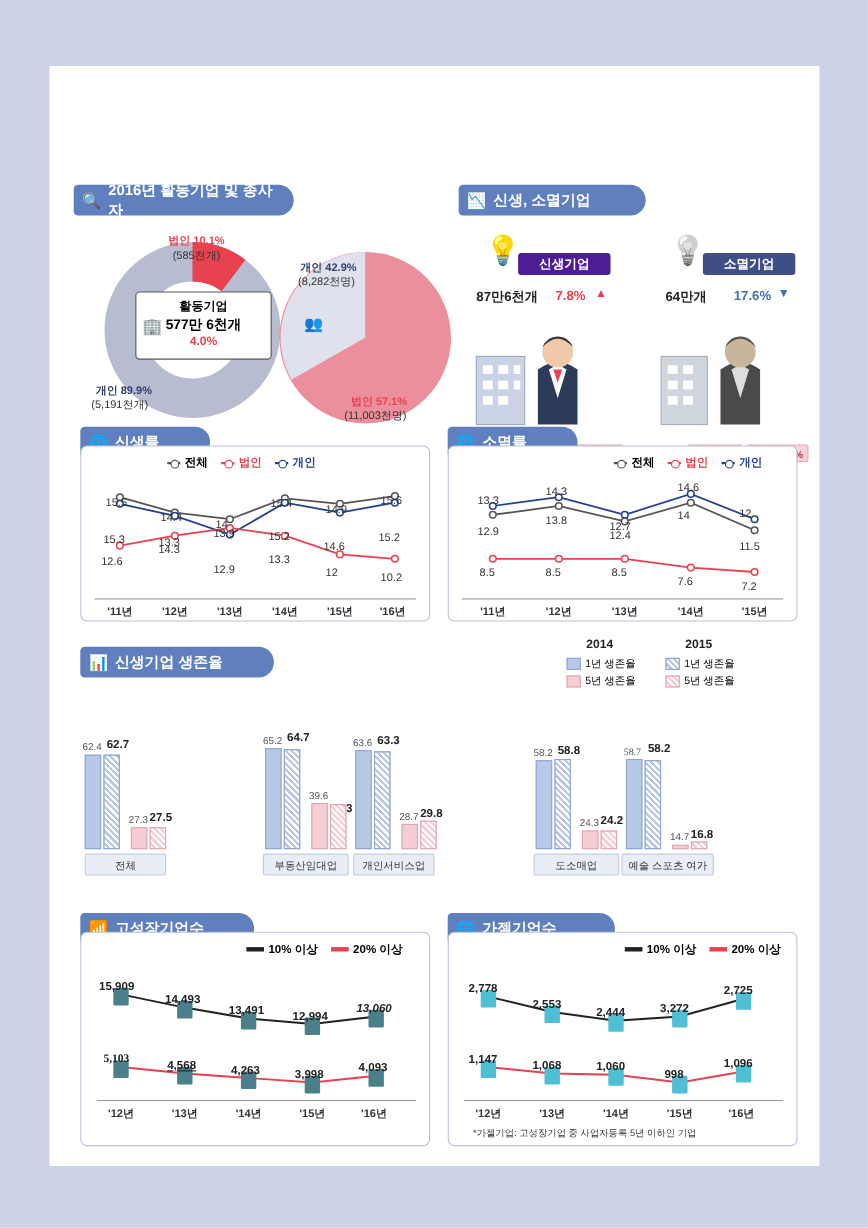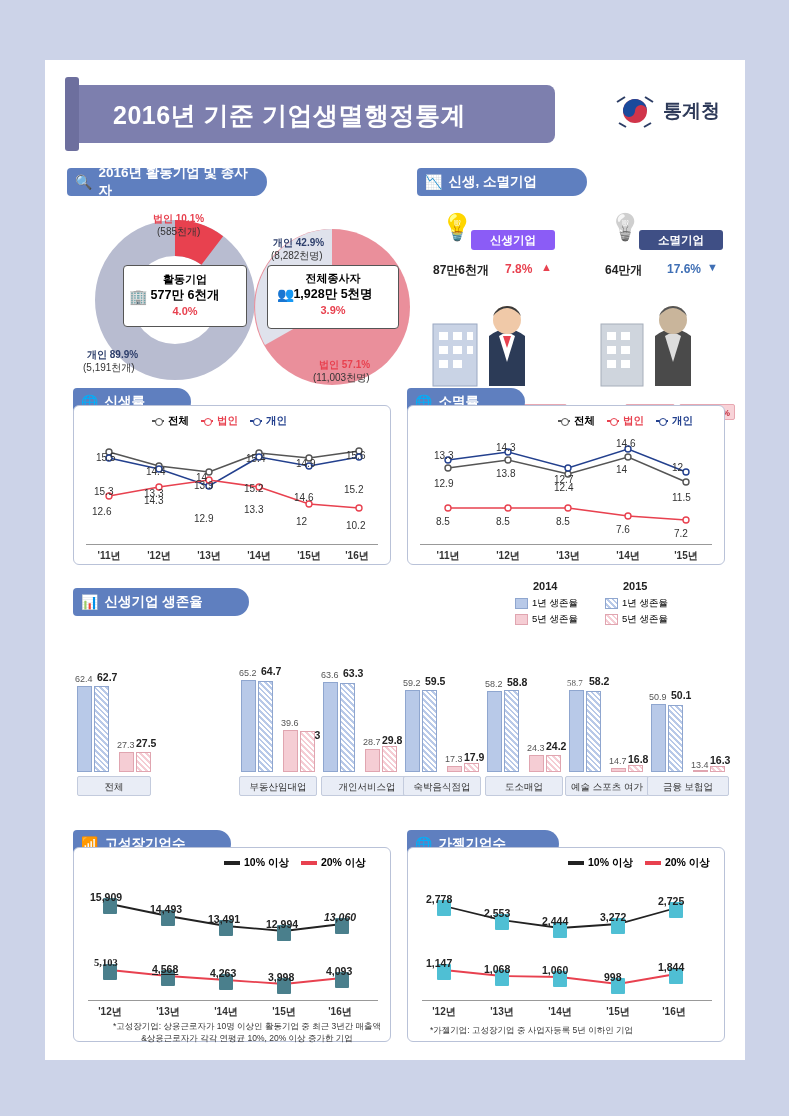--- a/index.html
+++ b/index.html
@@ -83,39 +83,20 @@
     font-size:9.5px; color:#333; text-align:center; padding-top:4px; height:20px;
     border-radius:2px;
   }
   .note { position:absolute; font-size:8.5px; color:#333; line-height:1.45; }
 </style>
 </head>
 <body>
 
 <div class="page">
 
-  <div class="hdr">
-    <div class="hdr-band"></div>
-    <div class="hdr-title">2016년 기준 기업생멸행정통계</div>
-    <div class="logo">
-      <div class="logo-mark">
-        <svg width="42" height="42" viewBox="0 0 42 42">
-          <circle cx="21" cy="21" r="12" fill="#d1344a"></circle>
-          <path d="M9 21a12 12 0 0 1 24 0a6 6 0 0 0 -12 0a6 6 0 0 1 -12 0z" fill="#1a4a9c"></path>
-          <g stroke="#2b3c64" stroke-width="2">
-            <line x1="3" y1="12" x2="11" y2="7"></line>
-            <line x1="5" y1="33" x2="12" y2="37"></line>
-            <line x1="39" y1="12" x2="31" y2="7"></line>
-            <line x1="37" y1="33" x2="30" y2="37"></line>
-          </g>
-        </svg>
-      </div>
-      <div class="logo-txt">통계청</div>
-    </div>
-  </div>
 
   <div class="chip" style="left:22px; top:108px; width:200px;">
     <span class="ic">🔍</span>
     <span>2016년 활동기업 및 종사자</span>
   </div>
 
   <div style="position:absolute;left:45px;top:155px;width:170px;height:170px;">
     <svg width="170" height="170" viewBox="0 0 170 170">
       <circle cx="85" cy="85" r="62" fill="none" stroke="#b8bcd0" stroke-width="36"></circle>
       <path d="M85 23 A62 62 0 0 1 122.3 35.5" fill="none" stroke="#e8414f" stroke-width="36"></path>
@@ -137,35 +118,30 @@
     <svg width="175" height="175" viewBox="0 0 175 175">
       <circle cx="87" cy="87" r="78" fill="#ea8f9b"></circle>
       <path d="M87 87 L87 9 A78 78 0 0 0 20 125 Z" fill="#dfe2ec"></path>
     </svg>
   </div>
   <div class="lbl b navy" style="left:228px; top:176px;">개인 42.9%</div>
   <div class="lbl" style="left:226px; top:189px;">(8,282천명)</div>
   <div class="lbl b red" style="left:274px; top:298px;">법인 57.1%</div>
   <div class="lbl" style="left:268px; top:311px;">(11,003천명)</div>
 
-  <div class="center-card" style="left:222px; top:205px; width:132px; height:64px; padding-top:5px;">
-    <div>전체종사자</div>
-    <div style="font-size:12.5px">1,928만 5천명</div>
-    <div class="red">3.9%</div>
-  </div>
   <div style="position:absolute;left:232px;top:226px;font-size:14px">👥</div>
 
   <div class="chip" style="left:372px; top:108px; width:170px;">
     <span class="ic">📉</span>
     <span>신생, 소멸기업</span>
   </div>
 
   <div style="position:absolute;left:388px;top:152px;">
     <div style="position:absolute;left:8px;top:0;font-size:26px">💡</div>
-    <div style="position:absolute;left:38px;top:18px;width:84px;height:20px;background:#8b5cf6;border-radius:3px;color:#fff;font-size:11.5px;font-weight:bold;text-align:center;padding-top:3px;">신생기업</div>
+    <div style="position:absolute;left:38px;top:18px;width:84px;height:20px;background:#4c1d95;border-radius:3px;color:#fff;font-size:11.5px;font-weight:bold;text-align:center;padding-top:3px;">신생기업</div>
     <div style="position:absolute;left:0;top:50px;font-size:12px;font-weight:bold;color:#222;white-space:nowrap;">87만6천개</div>
     <div style="position:absolute;left:72px;top:50px;font-size:12px;font-weight:bold;color:#e8414f;">7.8%</div>
     <div style="position:absolute;left:108px;top:49px;font-size:11px;color:#e8414f;">▲</div>
 
     <svg width="130" height="120" viewBox="0 0 130 120" style="position:absolute;left:-4px;top:72px;">
       <rect x="4" y="40" width="44" height="62" fill="#c9d3e5" stroke="#9aa8c2"></rect>
       <g fill="#fff">
           <rect x="10" y="48" width="9" height="8"></rect>
           <rect x="24" y="48" width="9" height="8"></rect>
           <rect x="38" y="48" width="6" height="8"></rect>
@@ -407,34 +383,23 @@
 
     <div style="position:absolute;left:246px;top:0;width:80px;height:170px;">
       <div class="barlbl" style="left:0px;top:40px;">63.6</div>
       <div class="barlbl big" style="left:22px;top:37px;">63.3</div>
       <div class="barlbl" style="left:42px;top:107px;">28.7</div>
       <div class="barlbl big" style="left:61px;top:104px;">29.8</div>
       <div style="position:absolute;left:2px;top:52px;width:15px;height:90px;background:#b8c9e8;border:1px solid #8fa6cf;"></div>
       <div style="position:absolute;left:19px;top:53px;width:15px;height:89px;background:#b8c9e8;border:1px solid #8fa6cf;background-image:repeating-linear-gradient(45deg,#fff 0 2px,transparent 2px 4px);"></div>
       <div style="position:absolute;left:44px;top:119px;width:15px;height:23px;background:#f5cdd4;border:1px solid #e0a5b0;"></div>
       <div style="position:absolute;left:61px;top:116px;width:15px;height:26px;background:#f5cdd4;border:1px solid #e0a5b0;background-image:repeating-linear-gradient(45deg,#fff 0 2px,transparent 2px 4px);"></div>
-      <div class="catbox" style="left:0px;top:146px;width:92px;">개인서비스업</div>
-    </div>
-
-    <div style="position:absolute;left:328px;top:0;width:80px;height:170px;">
-      <div class="barlbl" style="left:0px;top:48px;">59.2</div>
-      <div class="barlbl big" style="left:22px;top:45px;">59.5</div>
-      <div class="barlbl" style="left:42px;top:124px;">17.3</div>
-      <div class="barlbl big" style="left:61px;top:121px;">17.9</div>
-      <div style="position:absolute;left:2px;top:60px;width:15px;height:82px;background:#b8c9e8;border:1px solid #8fa6cf;"></div>
-      <div style="position:absolute;left:19px;top:60px;width:15px;height:82px;background:#b8c9e8;border:1px solid #8fa6cf;background-image:repeating-linear-gradient(45deg,#fff 0 2px,transparent 2px 4px);"></div>
-      <div style="position:absolute;left:44px;top:136px;width:15px;height:6px;background:#f5cdd4;border:1px solid #e0a5b0;"></div>
-      <div style="position:absolute;left:61px;top:133px;width:15px;height:9px;background:#f5cdd4;border:1px solid #e0a5b0;background-image:repeating-linear-gradient(45deg,#fff 0 2px,transparent 2px 4px);"></div>
-      <div class="catbox" style="left:0px;top:146px;width:78px;">숙박음식점업</div>
-    </div>
+      <div class="catbox" style="left:0px;top:146px;width:74px;">개인서비스업</div>
+    </div>
+
 
     <div style="position:absolute;left:410px;top:0;width:80px;height:170px;">
       <div class="barlbl" style="left:0px;top:49px;">58.2</div>
       <div class="barlbl big" style="left:22px;top:46px;">58.8</div>
       <div class="barlbl" style="left:42px;top:113px;">24.3</div>
       <div class="barlbl big" style="left:61px;top:110px;">24.2</div>
       <div style="position:absolute;left:2px;top:61px;width:15px;height:81px;background:#b8c9e8;border:1px solid #8fa6cf;"></div>
       <div style="position:absolute;left:19px;top:60px;width:15px;height:82px;background:#b8c9e8;border:1px solid #8fa6cf;background-image:repeating-linear-gradient(45deg,#fff 0 2px,transparent 2px 4px);"></div>
       <div style="position:absolute;left:44px;top:125px;width:15px;height:17px;background:#f5cdd4;border:1px solid #e0a5b0;"></div>
       <div style="position:absolute;left:61px;top:125px;width:15px;height:17px;background:#f5cdd4;border:1px solid #e0a5b0;background-image:repeating-linear-gradient(45deg,#fff 0 2px,transparent 2px 4px);"></div>
@@ -446,31 +411,20 @@
       <div class="barlbl big" style="left:22px;top:45px;">58.2</div>
       <div class="barlbl" style="left:42px;top:126px;">14.7</div>
       <div class="barlbl big" style="left:61px;top:123px;">16.8</div>
       <div style="position:absolute;left:2px;top:60px;width:15px;height:82px;background:#b8c9e8;border:1px solid #8fa6cf;"></div>
       <div style="position:absolute;left:19px;top:61px;width:15px;height:81px;background:#b8c9e8;border:1px solid #8fa6cf;background-image:repeating-linear-gradient(45deg,#fff 0 2px,transparent 2px 4px);"></div>
       <div style="position:absolute;left:44px;top:138px;width:15px;height:4px;background:#f5cdd4;border:1px solid #e0a5b0;"></div>
       <div style="position:absolute;left:61px;top:135px;width:15px;height:7px;background:#f5cdd4;border:1px solid #e0a5b0;background-image:repeating-linear-gradient(45deg,#fff 0 2px,transparent 2px 4px);"></div>
       <div class="catbox" style="left:-2px;top:146px;width:84px;">예술 스포츠 여가</div>
     </div>
 
-    <div style="position:absolute;left:574px;top:0;width:80px;height:170px;">
-      <div class="barlbl" style="left:0px;top:62px;">50.9</div>
-      <div class="barlbl big" style="left:22px;top:59px;">50.1</div>
-      <div class="barlbl" style="left:42px;top:130px;">13.4</div>
-      <div class="barlbl big" style="left:61px;top:124px;">16.3</div>
-      <div style="position:absolute;left:2px;top:74px;width:15px;height:68px;background:#b8c9e8;border:1px solid #8fa6cf;"></div>
-      <div style="position:absolute;left:19px;top:75px;width:15px;height:67px;background:#b8c9e8;border:1px solid #8fa6cf;background-image:repeating-linear-gradient(45deg,#fff 0 2px,transparent 2px 4px);"></div>
-      <div style="position:absolute;left:44px;top:140px;width:15px;height:2px;background:#f5cdd4;border:1px solid #e0a5b0;"></div>
-      <div style="position:absolute;left:61px;top:136px;width:15px;height:6px;background:#f5cdd4;border:1px solid #e0a5b0;background-image:repeating-linear-gradient(45deg,#fff 0 2px,transparent 2px 4px);"></div>
-      <div class="catbox" style="left:-2px;top:146px;width:82px;">금융 보험업</div>
-    </div>
   </div>
 
   <div class="chip" style="left:28px; top:770px; width:158px;">
     <span class="ic">📶</span>
     <span>고성장기업수</span>
   </div>
   <div class="box" style="left:28px; top:787px; width:318px; height:195px;">
     <div class="legend" style="left:150px; top:8px;">
       <span class="it">
           <span style="width:16px;height:4px;background:#222;display:inline-block"></span>
@@ -510,21 +464,20 @@
     <div class="barlbl big" style="left:136px;top:119px;">4,263</div>
     <div class="barlbl big" style="left:194px;top:123px;">3,998</div>
     <div class="barlbl big" style="left:252px;top:117px;">4,093</div>
 
     <div class="axis" style="left:14px; top:152px; width:290px;"></div>
     <div class="xlab" style="left:14px; top:157px; width:44px;">'12년</div>
     <div class="xlab" style="left:72px; top:157px; width:44px;">'13년</div>
     <div class="xlab" style="left:130px; top:157px; width:44px;">'14년</div>
     <div class="xlab" style="left:188px; top:157px; width:44px;">'15년</div>
     <div class="xlab" style="left:244px; top:157px; width:44px;">'16년</div>
-    <div class="note" style="left:38px; top:172px; width:270px; text-align:center;">*고성장기업: 상용근로자가 10명 이상인 활동기업 중 최근 3년간 매출액&amp;상용근로자가 각각 연평균 10%, 20% 이상 증가한 기업</div>
   </div>
 
   <div class="chip" style="left:362px; top:770px; width:152px;">
     <span class="ic">🌐</span>
     <span>가젤기업수</span>
   </div>
   <div class="box" style="left:362px; top:787px; width:318px; height:195px;">
     <div class="legend" style="left:160px; top:8px;">
       <span class="it">
           <span style="width:16px;height:4px;background:#222;display:inline-block"></span>
@@ -554,21 +507,21 @@
     </svg>
     <div class="barlbl big" style="left:18px;top:45px;">2,778</div>
     <div class="barlbl big" style="left:76px;top:59px;">2,553</div>
     <div class="barlbl big" style="left:134px;top:67px;">2,444</div>
     <div class="barlbl big" style="left:192px;top:63px;">3,272</div>
     <div class="barlbl big" style="left:250px;top:47px;">2,725</div>
     <div class="barlbl big" style="left:18px;top:109px;">1,147</div>
     <div class="barlbl big" style="left:76px;top:115px;">1,068</div>
     <div class="barlbl big" style="left:134px;top:116px;">1,060</div>
     <div class="barlbl big" style="left:196px;top:123px;">998</div>
-    <div class="barlbl big" style="left:250px;top:113px;">1,844</div>
+    <div class="barlbl big" style="left:250px;top:113px;">1,096</div>
 
     <div class="axis" style="left:14px; top:152px; width:290px;"></div>
     <div class="xlab" style="left:14px; top:157px; width:44px;">'12년</div>
     <div class="xlab" style="left:72px; top:157px; width:44px;">'13년</div>
     <div class="xlab" style="left:130px; top:157px; width:44px;">'14년</div>
     <div class="xlab" style="left:188px; top:157px; width:44px;">'15년</div>
     <div class="xlab" style="left:244px; top:157px; width:44px;">'16년</div>
     <div class="note" style="left:22px; top:176px; width:280px;">*가젤기업: 고성장기업 중 사업자등록 5년 이하인 기업</div>
   </div>
 

